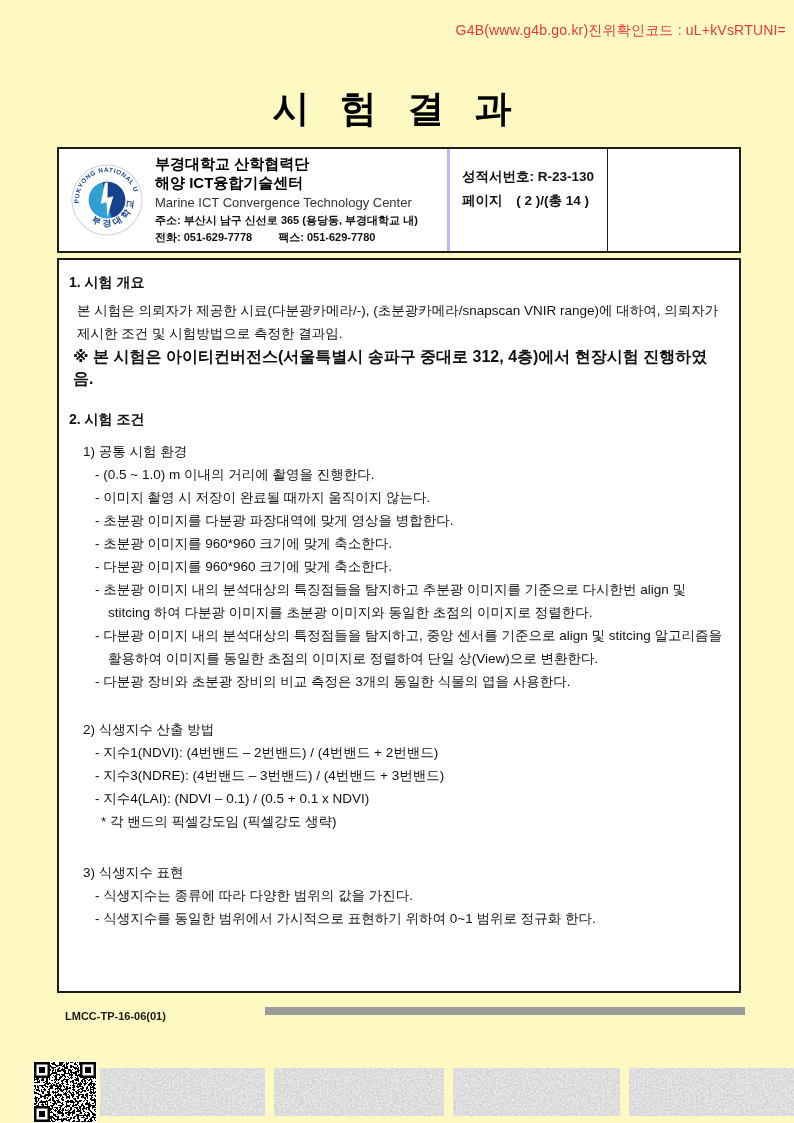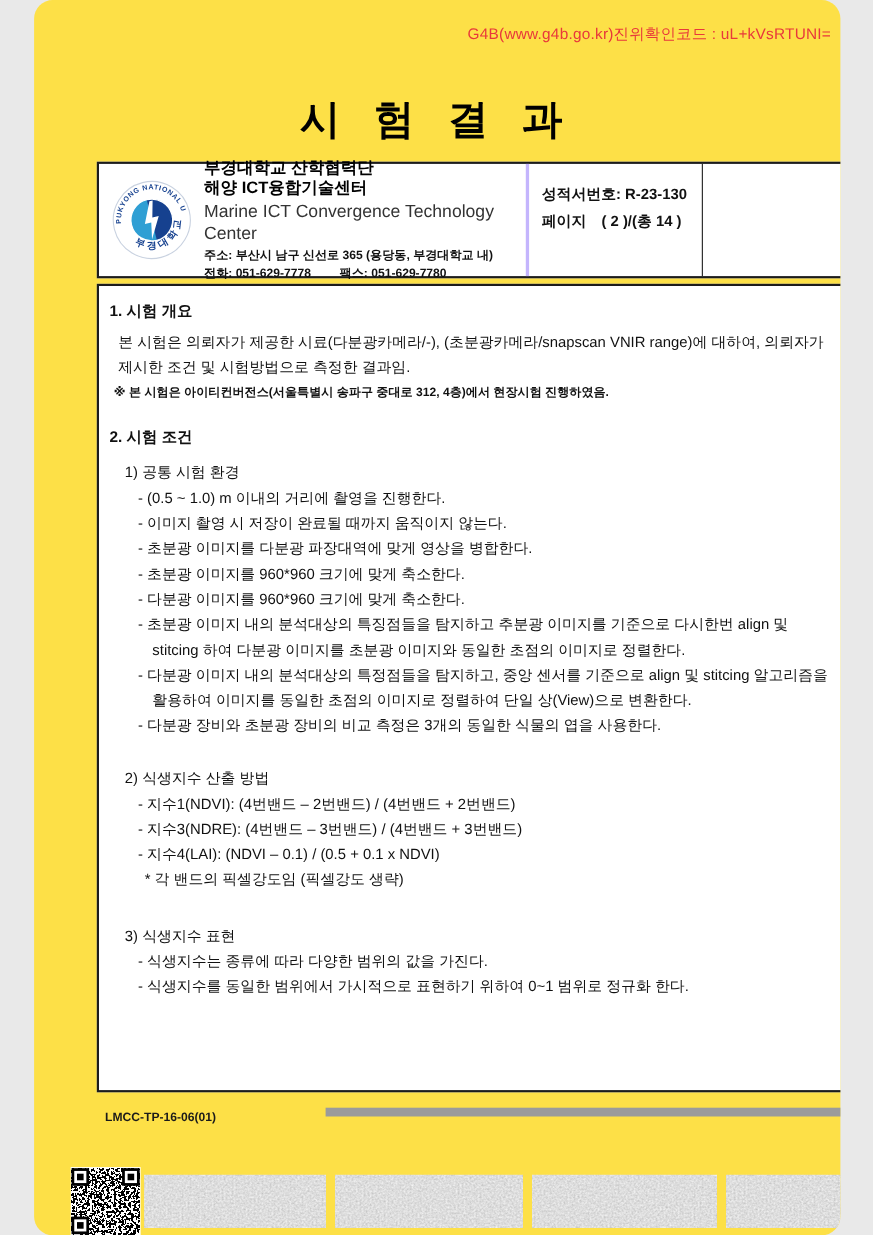--- a/index.html
+++ b/index.html
@@ -1,22 +1,21 @@
 <!DOCTYPE html>
 <html><head>
 <meta charset="utf-8">
 <style>
   * { margin:0; padding:0; box-sizing:border-box; }
   html,body { background:#e9e9e9; }
   .page {
-    position:relative; width:733px; height:1123px; margin:0 auto;
-    background:#fde047; overflow:hidden;
+    position:relative; width:794px; height:1123px; margin:0 auto;
+    background:#fef9c3; overflow:hidden;
     font-family:"Liberation Sans","DejaVu Sans",sans-serif;
     color:#111;
-    border-radius:17px;
   }
   .g4b-code {
     position:absolute; top:22px; right:8px;
     font-size:14px; letter-spacing:0.2px; color:#e8383b;
   }
   .doc-title {
     position:absolute; top:84px; left:0; width:100%;
     text-align:center; font-size:37px; font-weight:bold;
     letter-spacing:10px; color:#000;
   }
@@ -24,37 +23,37 @@
   .header-box {
     position:absolute; left:57px; top:147px; width:684px; height:106px;
     border:2px solid #1c1c1c; background:#fff; display:flex;
   }
   .hb-left { width:388px; display:flex; align-items:center; padding:6px 8px 6px 10px; }
   .hb-mid  { width:160px; border-left:3px solid #c4b5fd; padding:16px 0 0 12px; }
   .hb-right{ flex:1; border-left:1px solid #1c1c1c; }
   .logo-wrap { width:76px; height:84px; flex:0 0 76px; margin-right:10px; }
   .org-block { line-height:1.25; }
   .org-name { font-size:15px; font-weight:bold; color:#000; }
-  .org-en   { font-size:16px; color:#333; margin-top:2px; }
+  .org-en   { font-size:13px; color:#333; margin-top:2px; }
   .org-addr { font-size:11px; font-weight:bold; margin-top:3px; }
   .org-tel  { font-size:11px; font-weight:bold; margin-top:3px; }
   .org-tel .fax { margin-left:26px; }
   .hb-mid .row { font-size:13.5px; font-weight:bold; line-height:24px; white-space:nowrap; }
   .hb-mid .pg-val { font-weight:normal; font-weight:bold; margin-left:10px; }
   
   .content-box {
     position:absolute; left:57px; top:258px; width:684px; height:735px;
     border:2px solid #1c1c1c; background:#fff;
     padding:12px 14px 0 10px;
     font-size:13.5px; line-height:23px;
   }
   .sec-head { font-size:14px; font-weight:bold; line-height:20px; }
   .para { margin:7px 0 0 8px; text-align:left; }
   .note-star {
-    margin:1px 0 0 4px; font-size:11px; font-weight:bold; line-height:22px;
+    margin:1px 0 0 4px; font-size:16px; font-weight:bold; line-height:22px;
   }
   .sec2 { margin-top:19px; }
   .sub-title { margin:11px 0 0 14px; }
   .bullets { margin-left:26px; }
   .bullets .li { padding-left:13px; text-indent:-13px; }
   .sub-note { margin-left:32px; }
   .gap14 { height:14px; }
   .gap18 { height:17px; }
   
   .footer-code {

